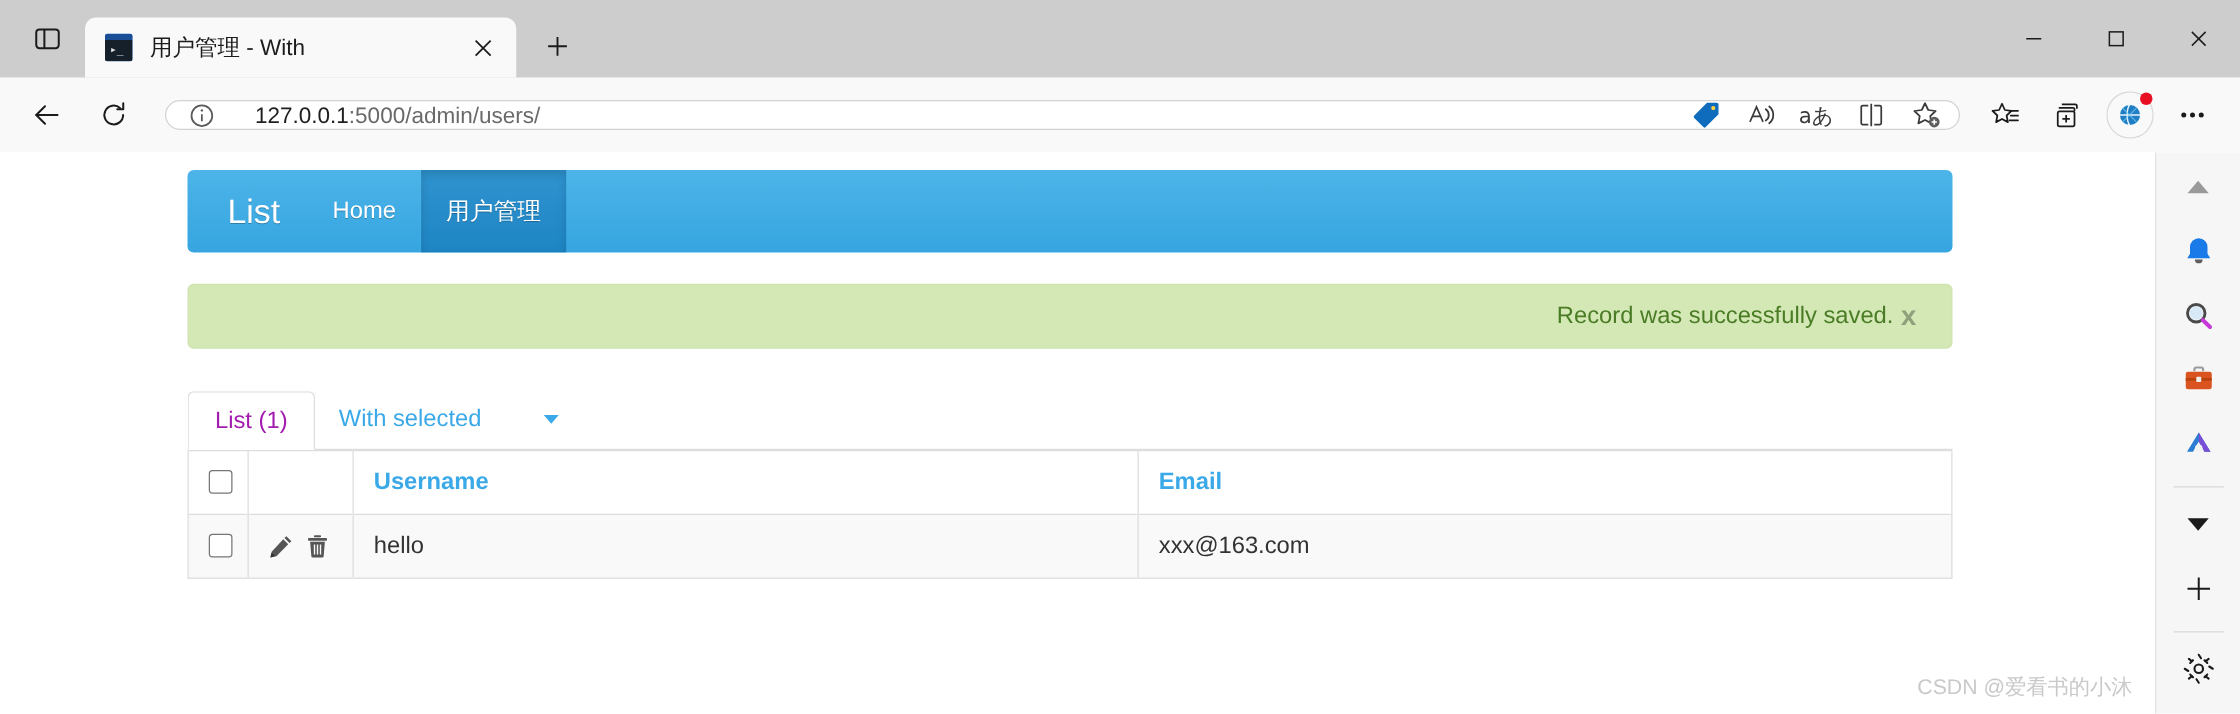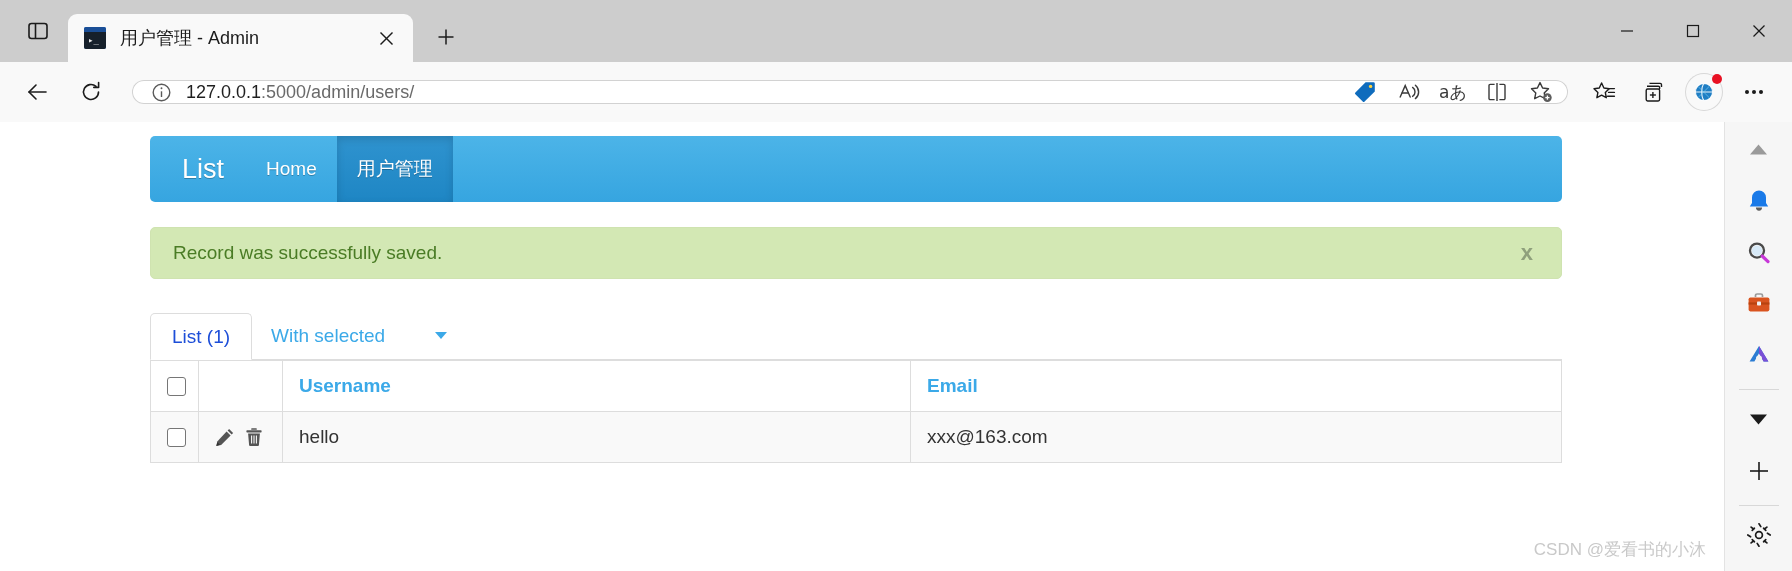--- a/index.html
+++ b/index.html
@@ -76,20 +76,21 @@
     width: 46px; height: 46px; margin-right: 8px;
     display: flex; align-items: center; justify-content: center;
     border-radius: 6px; cursor: pointer; flex: 0 0 auto;
   }
 
   .omnibox {
     flex: 1 1 auto; height: 24px; background: #ffffff;
     border-radius: 21px; display: flex; align-items: center;
     padding: 0 6px 0 16px; margin: 0 10px;
     box-shadow: inset 0 0 0 1px #d2d2d2;
+    gap: 18px;
   }
   .omnibox-info { width: 26px; height: 26px; flex: 0 0 26px; margin-right: 12px;
                   display:flex; align-items:center; justify-content:center; }
   .url-text {
     flex: 1 1 auto; font-size: 18px; color: #1f1f1f; white-space: nowrap; overflow: hidden;
   }
   .url-text .dim { color: #6a6a6a; }
   .omni-actions { display: flex; align-items: flex-end; flex: 0 0 auto; }
   .omni-btn {
     width: 42px; height: 36px; margin-left: 2px;
@@ -158,35 +159,35 @@
   }
   .nav-link.active {
     background: linear-gradient(to bottom, #2f93cf 0%, #1e86c4 100%);
     box-shadow: inset 0 3px 8px rgba(0,0,0,.15);
   }
 
   .alert {
     margin-top: 25px; height: 52px; border-radius: 5px;
     background: #d3e8b4; border: 1px solid #cfe3b0;
     display: flex; align-items: center; padding: 16px 22px;
-    color: #4a7c25; font-size: 19px;
+    color: #4a7c25; font-size: 19px; text-align: right;
   }
   .alert-text { flex: 1 1 auto; }
   .alert-close {
     color: #8fa07c; font-size: 22px; font-weight: bold; cursor: pointer;
     padding: 0 6px; line-height: 1;
   }
 
   .tabs-row {
     margin-top: 34px; display: flex; align-items: flex-end;
     border-bottom: 1px solid #ddd; height: 47px;
   }
   .tab-pill {
     height: 47px; padding: 0 21px; display: flex; align-items: center;
-    font-size: 19px; color: #1d4ed8;
+    font-size: 19px; color: #a21caf;
     border: 1px solid #ddd; border-bottom: 1px solid #ffffff;
     border-radius: 5px 5px 0 0; background: #ffffff;
     margin-bottom: -1px; cursor: pointer; white-space: nowrap;
   }
   .dropdown-link {
     height: 47px; padding: 0 16px 0 19px; display: flex; align-items: center;
     font-size: 19px; color: #3ba9e8; cursor: pointer; white-space: nowrap; gap: 43px;
   }
   .caret {
     display: inline-block; margin-left: 7px;
@@ -238,21 +239,21 @@
           <line x1="8.5" y1="3.5" x2="8.5" y2="18.5"></line>
         </svg>
       </div>
 
       <div class="tab">
         <span class="tab-favicon">
           <span class="fv-bar"></span>
           <span class="fv-term"></span>
           <span class="fv-prompt">▸_</span>
         </span>
-        <span class="tab-title">用户管理 - Admin</span>
+        <span class="tab-title">用户管理 - With</span>
         <span class="tab-close">
           <svg width="15" height="15" viewBox="0 0 15 15" stroke="#1b1b1b" stroke-width="1.4">
             <line x1="1.5" y1="1.5" x2="13.5" y2="13.5"></line>
             <line x1="13.5" y1="1.5" x2="1.5" y2="13.5"></line>
           </svg>
         </span>
       </div>
 
       <div class="newtab-btn">
         <svg width="18" height="18" viewBox="0 0 18 18" stroke="#1b1b1b" stroke-width="1.5">

